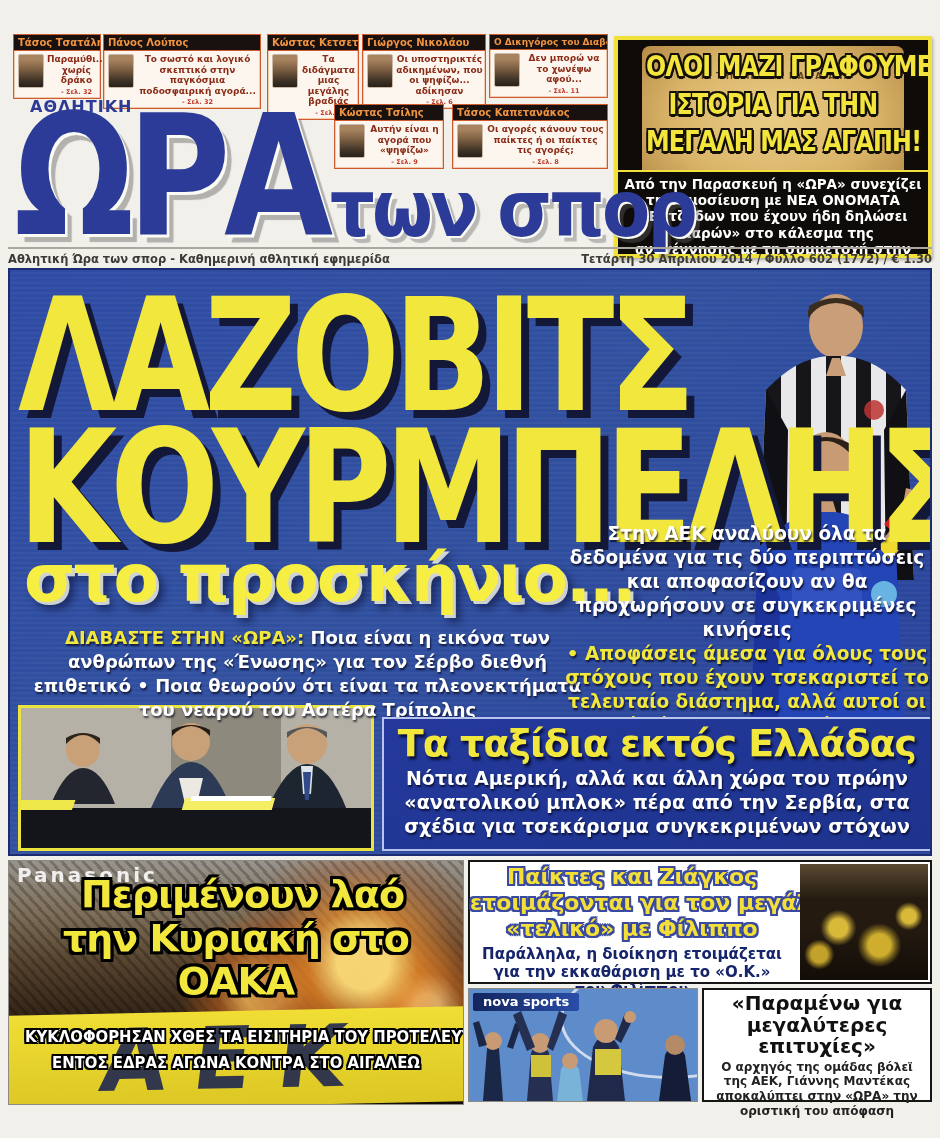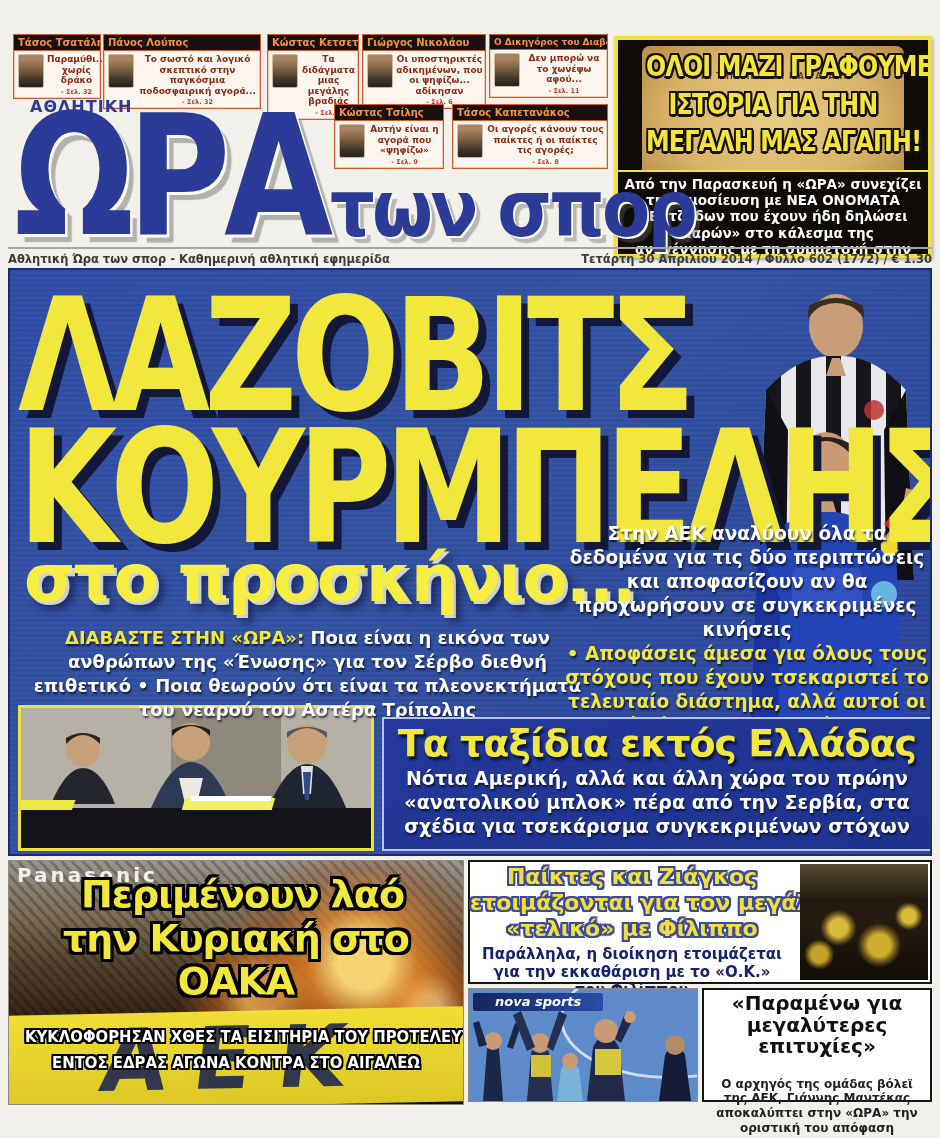--- a/index.html
+++ b/index.html
@@ -215,33 +215,33 @@
       radial-gradient(circle at 0% 105%, #c08648 0 34px, rgba(192,134,72,.5) 48px, transparent 60px),
       linear-gradient(180deg,#6f9bd4 0%, #5e8bc9 55%, #47влад76b8 80%, #3f6db0 100%);
     background-color:#5e8bc9;
   }
   #volley-photo .court-line {
     position:absolute; left:40%; top:-30px; width:220px; height:120px;
     border:3px solid rgba(255,255,255,.7); border-radius:50%;
   }
   #nova-chip {
     position:absolute; left:4px; top:4px; z-index:4;
-    background:linear-gradient(90deg,#13255e,#2a4da8); color:#fff; font-style:italic;
-    font-weight:bold; font-size:13px; padding:1px 22px 2px; border-radius:2px;
+    background:linear-gradient(90deg,#13255e,#2a4da8); color:#fff; 
+    font-weight:bold; font-size:13px; padding:1px 10px 2px; border-radius:2px;
   }
   #volley-box {
     position:absolute; left:702px; top:988px; width:230px; height:114px;
     background:#fff; border:2px solid #151515; text-align:center;
   }
   #volley-box h3 {
     margin-top:3px; padding:0 14px; font-size:20px; line-height:1.08; color:#111;
     font-weight:bold;
   }
   #volley-box p {
-    margin-top:19px; padding:0 4px; font-size:12px; font-weight:bold; color:#222;
+    margin-top:2px; padding:0 4px; font-size:12px; font-weight:bold; color:#222;
     line-height:1.22;
   }
   svg { display:block; }
 </style>
 </head>
 <body>
 
 <div id="page">
 
   <div class="col-box" style="left:13px;top:34px;width:88px;">

